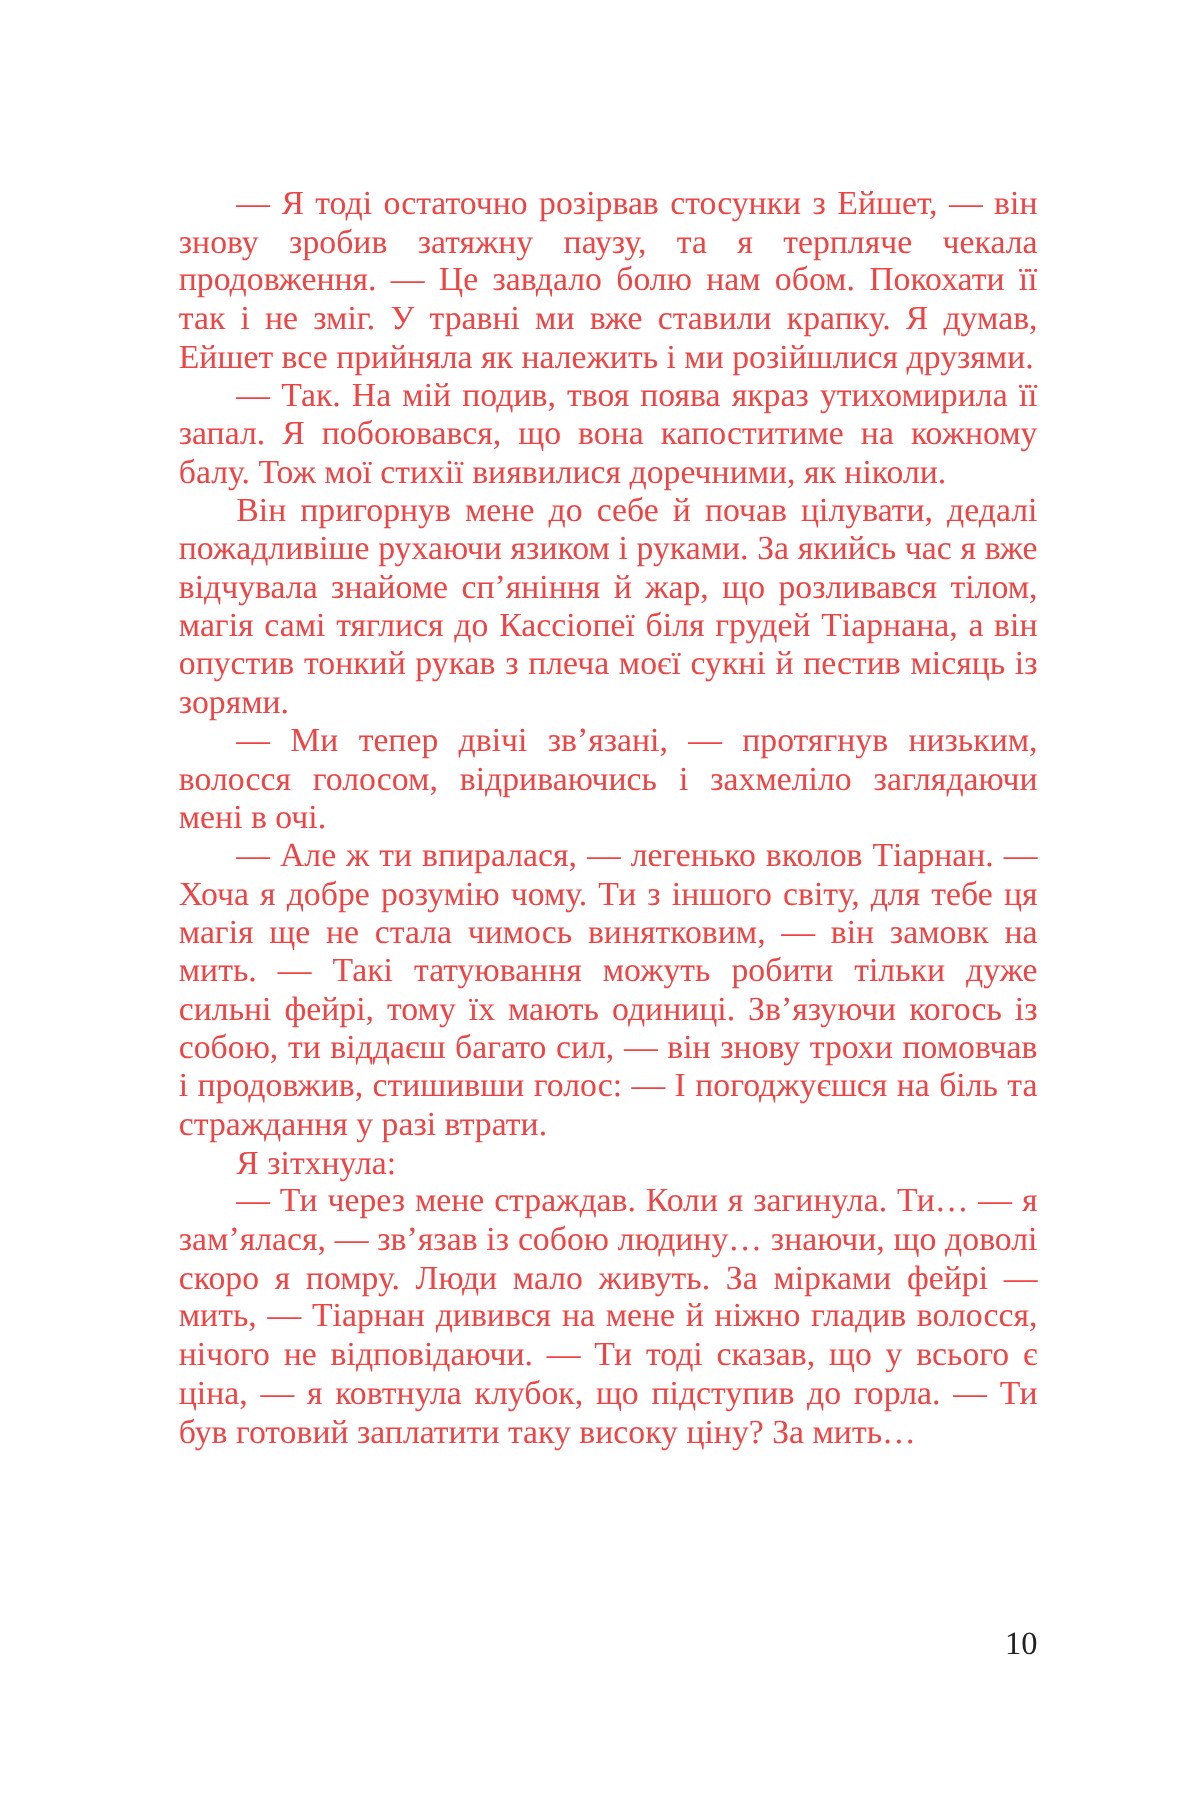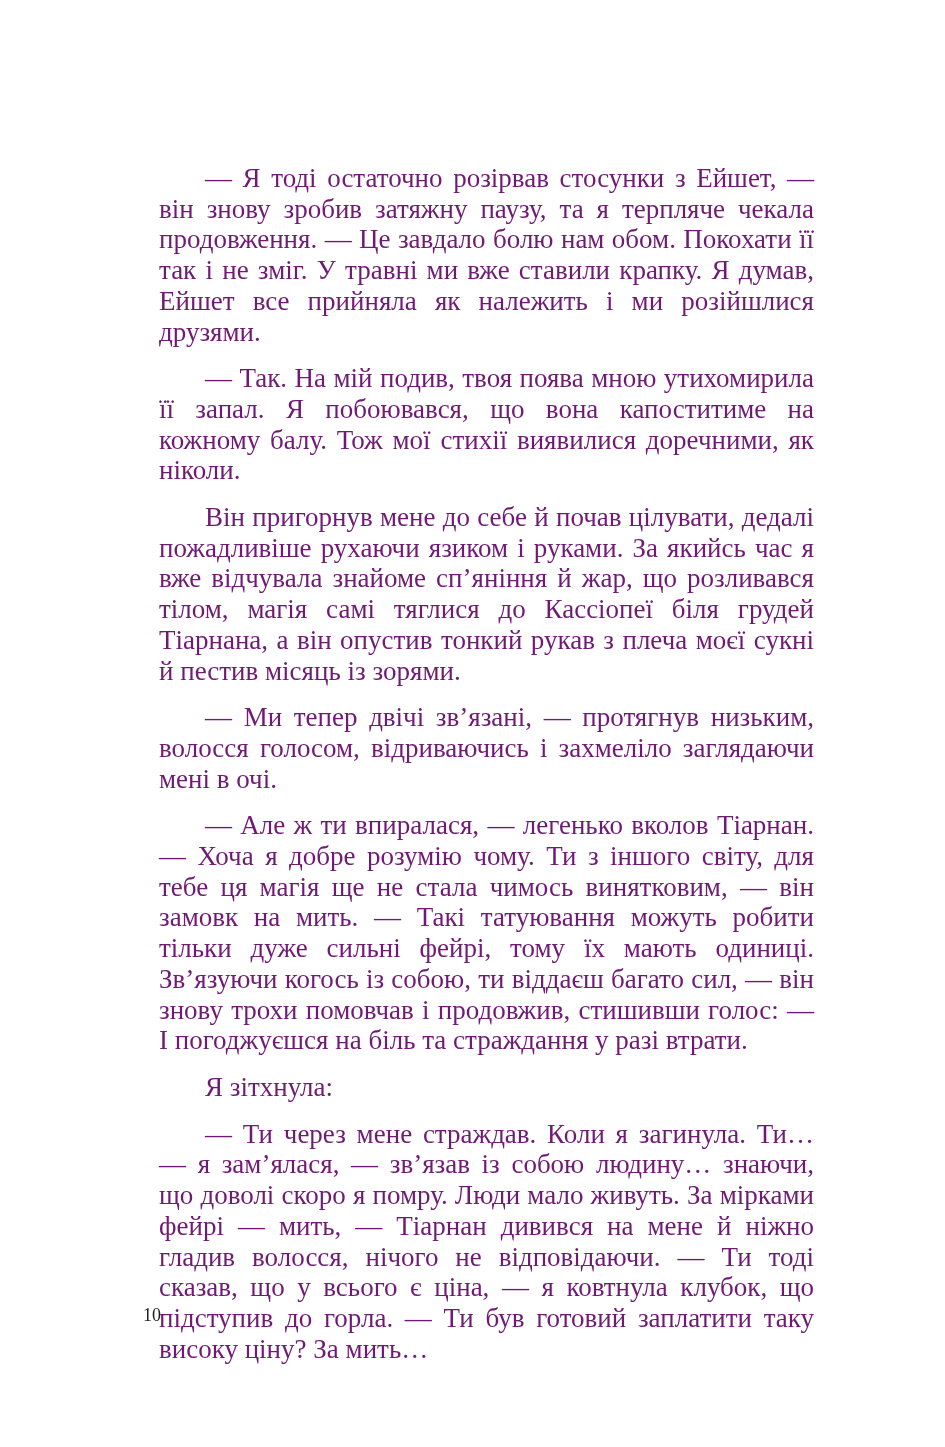--- a/index.html
+++ b/index.html
@@ -14,50 +14,50 @@
     background: #ffffff;
     overflow: hidden;
   }
   .text-block {
     position: absolute;
     left: 143px;
     top: 147px;
     width: 687px;
   }
   .para {
-    margin: 16px;
+    margin: 0;
     padding: 0;
     font-family: "Liberation Serif", "DejaVu Serif", serif;
     font-size: 27px;
     line-height: 30.7px;
-    color: #701a75;
+    color: #ef4444;
     text-align: justify;
     text-indent: 46px;
     -webkit-hyphens: auto;
     hyphens: auto;
   }
   .page-number {
     position: absolute;
     left: 143px;
     top: 1300px;
     width: 687px;
-    text-align: left;
+    text-align: right;
     font-family: "Liberation Serif", "DejaVu Serif", serif;
-    font-size: 18px;
+    font-size: 26px;
     line-height: 30px;
     color: #212121;
   }
 </style>
 </head>
 <body>
 
 <div class="page">
   <div class="text-block">
       <p class="para" lang="uk">— Я тоді остаточно розірвав стосунки з Ейшет, — він знову зробив затяжну паузу, та я терпляче чекала продовження. — Це завдало болю нам обом. Покохати її так і не зміг. У травні ми вже ставили крапку. Я думав, Ейшет все прийняла як належить і ми розійшлися друзями.</p>
-      <p class="para" lang="uk">— Так. На мій подив, твоя поява мною утихомирила її запал. Я побоювався, що вона капоститиме на кожному балу. Тож мої стихії виявилися доречними, як ніколи.</p>
+      <p class="para" lang="uk">— Так. На мій подив, твоя поява якраз утихомирила її запал. Я побоювався, що вона капоститиме на кожному балу. Тож мої стихії виявилися доречними, як ніколи.</p>
       <p class="para" lang="uk">Він пригорнув мене до себе й почав цілувати, дедалі пожадливіше рухаючи язиком і руками. За якийсь час я вже відчувала знайоме сп’яніння й жар, що розливався тілом, магія самі тяглися до Кассіопеї біля грудей Тіарнана, а він опустив тонкий рукав з плеча моєї сукні й пестив місяць із зорями.</p>
       <p class="para" lang="uk">— Ми тепер двічі зв’язані, — протягнув низьким, волосся голосом, відриваючись і захмеліло заглядаючи мені в очі.</p>
       <p class="para" lang="uk">— Але ж ти впиралася, — легенько вколов Тіарнан. — Хоча я добре розумію чому. Ти з іншого світу, для тебе ця магія ще не стала чимось винятковим, — він замовк на мить. — Такі татуювання можуть робити тільки дуже сильні фейрі, тому їх мають одиниці. Зв’язуючи когось із собою, ти віддаєш багато сил, — він знову трохи помовчав і продовжив, стишивши голос: — І погоджуєшся на біль та страждання у разі втрати.</p>
       <p class="para" lang="uk">Я зітхнула:</p>
       <p class="para" lang="uk">— Ти через мене страждав. Коли я загинула. Ти… — я зам’ялася, — зв’язав із собою людину… знаючи, що доволі скоро я помру. Люди мало живуть. За мірками фейрі — мить, — Тіарнан дивився на мене й ніжно гладив волосся, нічого не відповідаючи. — Ти тоді сказав, що у всього є ціна, — я ковтнула клубок, що підступив до горла. — Ти був готовий заплатити таку високу ціну? За мить…</p>
     </div>
   <div class="page-number">10</div>
 </div>
 
 </body></html>

